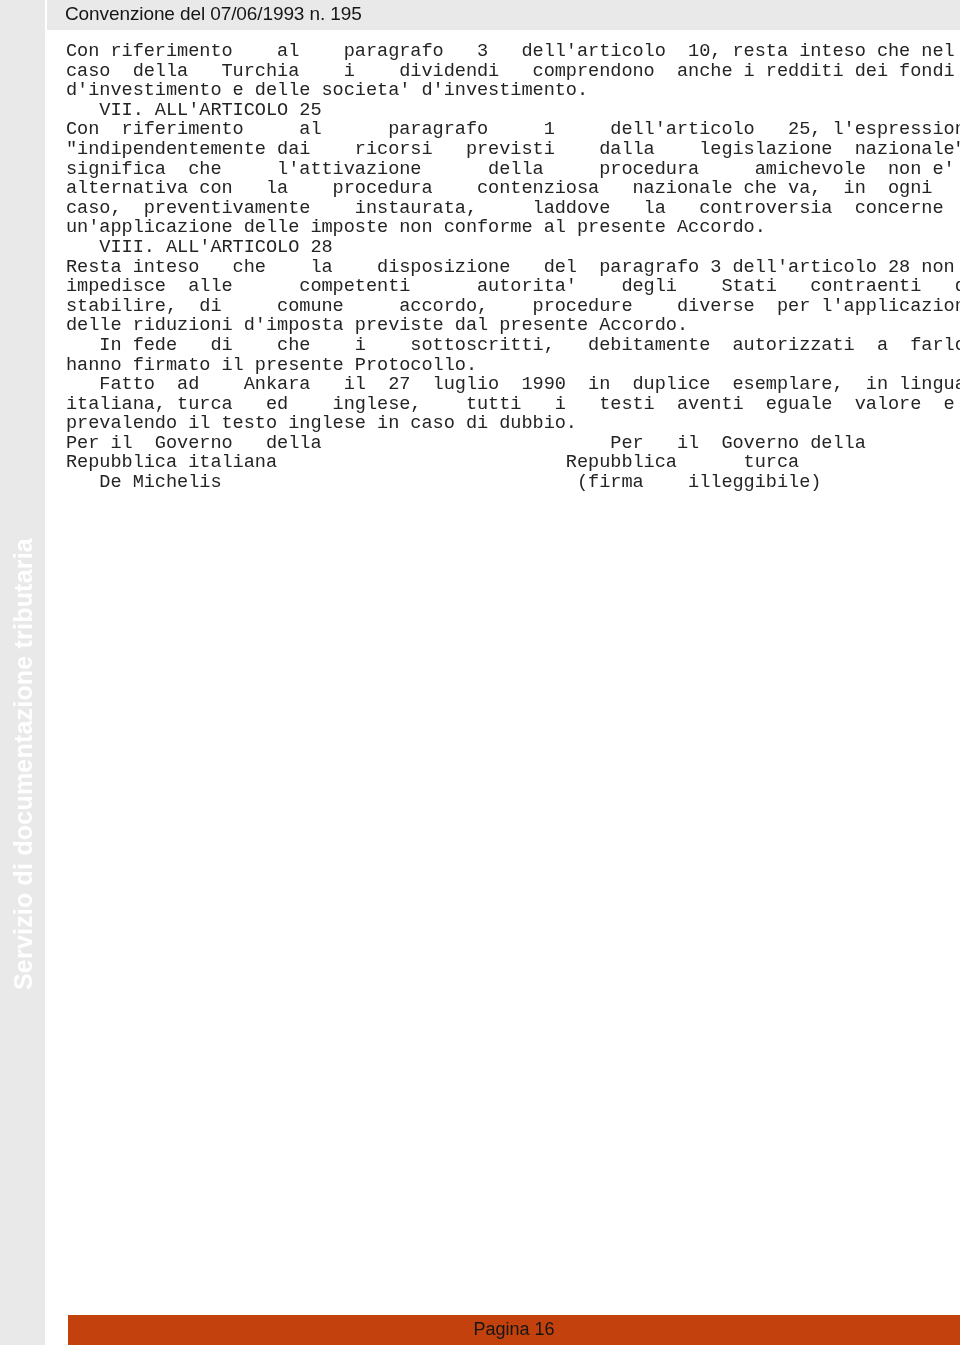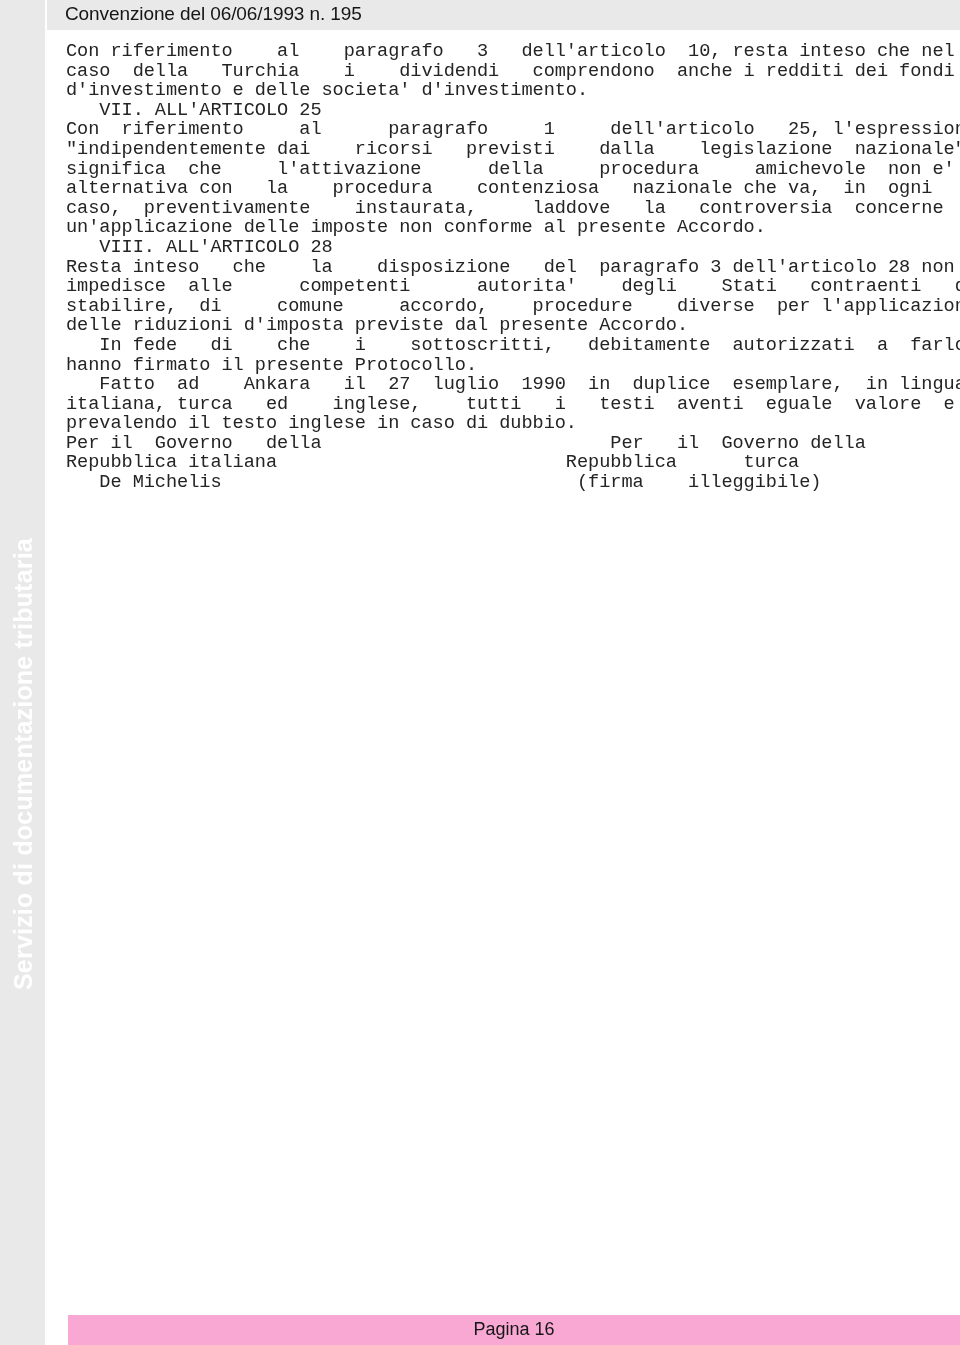--- a/index.html
+++ b/index.html
@@ -77,42 +77,42 @@
     letter-spacing: -0.05px;
   }
 
   
   #footer-band {
     position: absolute;
     left: 68px;
     top: 1315px;
     width: 892px;
     height: 30px;
-    background: #f9a8d4;
+    background: #c2410c;
   }
   #footer-text {
     position: absolute;
     left: 0;
     right: 0;
     top: 4px;
     text-align: center;
     font-family: "Liberation Sans", sans-serif;
     font-size: 18px;
     color: #161616;
   }
 </style>
 </head>
 <body>
 
 <div id="side-strip">
   <div id="side-strip-label">Servizio di documentazione tributaria</div>
 </div>
 
 <div id="header-band">
-  <div id="header-title">Convenzione del 06/06/1993 n. 195</div>
+  <div id="header-title">Convenzione del 07/06/1993 n. 195</div>
 </div>
 
 <div id="doc-body">
     <div class="doc-line">Con riferimento    al    paragrafo   3   dell'articolo  10, resta inteso che nel</div>
     <div class="doc-line">caso  della   Turchia    i    dividendi   comprendono  anche i redditi dei fondi</div>
     <div class="doc-line">d'investimento e delle societa' d'investimento.</div>
     <div class="doc-line">   VII. ALL'ARTICOLO 25</div>
     <div class="doc-line">Con  riferimento     al      paragrafo     1     dell'articolo   25, l'espressione</div>
     <div class="doc-line">"indipendentemente dai    ricorsi   previsti    dalla    legislazione  nazionale"</div>
     <div class="doc-line">significa  che     l'attivazione      della     procedura     amichevole  non e' in</div>

